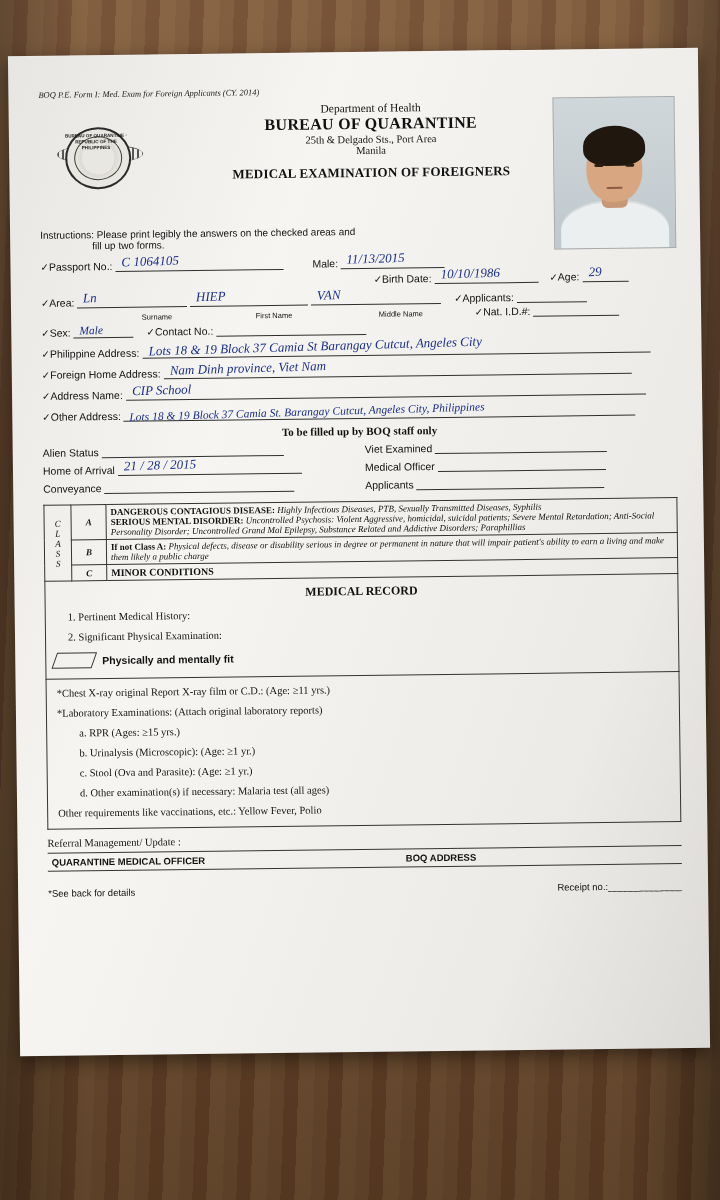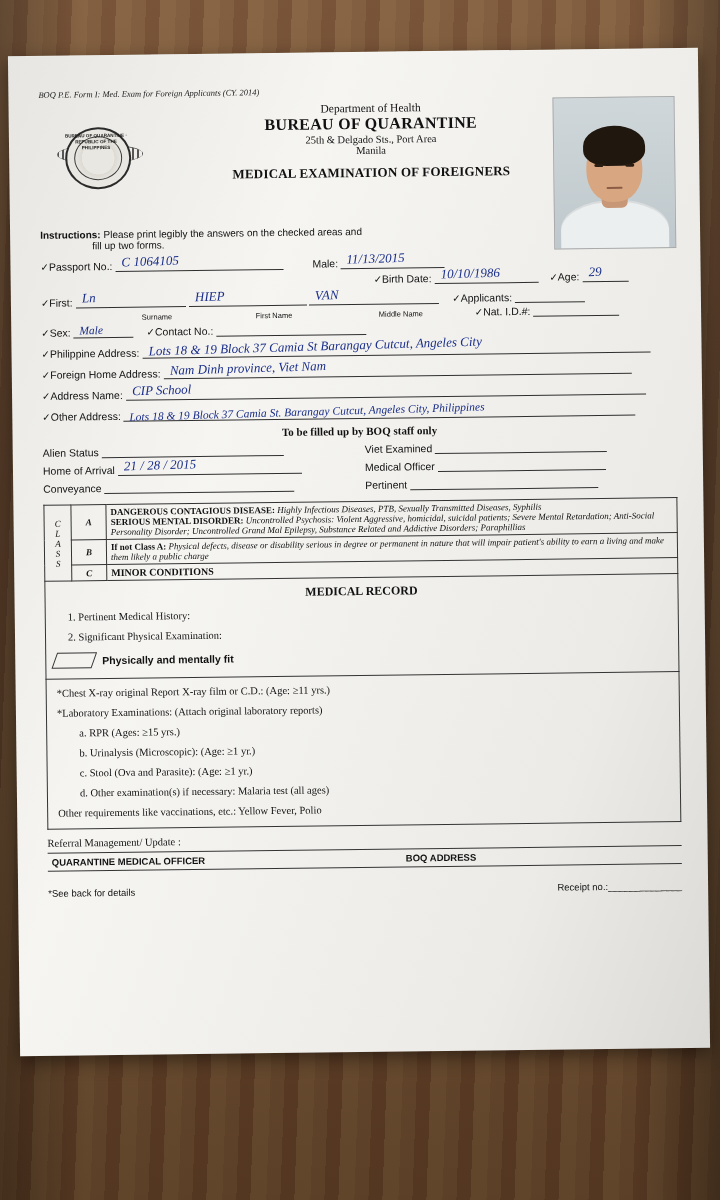--- a/index.html
+++ b/index.html
@@ -79,21 +79,21 @@
   }
   .photo .neck{position:absolute;left:50%;transform:translateX(-50%);bottom:40px;width:26px;height:24px;background:#c79777;border-radius:6px;}
   .photo .head{position:absolute;left:50%;transform:translateX(-50%);top:36px;width:56px;height:68px;background:#d8a781;border-radius:50% 50% 45% 45%;}
   .photo .hair{position:absolute;left:50%;transform:translateX(-50%);top:28px;width:62px;height:40px;background:#20180f;border-radius:50% 50% 38% 38%;}
   .photo .eye{position:absolute;top:66px;width:9px;height:3px;background:#2a1d14;border-radius:2px;}
   .photo .eye.l{left:50%;margin-left:-20px;}
   .photo .eye.r{left:50%;margin-left:11px;}
   .photo .mouth{position:absolute;left:50%;transform:translateX(-50%);top:89px;width:16px;height:2px;background:#8c5b45;border-radius:2px;}
 
   .instr{margin-top:4px;font-size:10px;}
-  .instr b{font-weight:bold;}
+  .instr b{font-weight:normal;}
   .instr .ind{display:inline-block;padding-left:52px;}
 
   
   .row{position:relative;font-size:10.5px;margin-top:7px;white-space:nowrap;}
   .chk{font-size:10px;}
   .lbl{font-size:10.5px;}
   .line{
     display:inline-block;border-bottom:1px solid #2f2f2f;vertical-align:bottom;height:13px;
     position:relative;
   }
@@ -199,21 +199,21 @@
       <span class="line" style="width:104px">
         <span class="hw">10/10/1986</span>
       </span>
       <span class="chk" style="padding-left:8px">✓</span><span class="lbl">Age:</span>
       <span class="line" style="width:46px">
         <span class="hw">29</span>
       </span>
     </div>
 
     <div class="row" style="margin-top:6px">
-      <span class="chk">✓</span><span class="lbl">First:</span>
+      <span class="chk">✓</span><span class="lbl">Area:</span>
       <span class="line" style="width:110px">
         <span class="hw">Ln</span>
       </span>
       <span class="line" style="width:118px">
         <span class="hw">HIEP</span>
       </span>
       <span class="line" style="width:130px">
         <span class="hw">VAN</span>
       </span>
       <span class="chk" style="padding-left:10px">✓</span><span class="lbl">Applicants:</span>
@@ -304,21 +304,21 @@
         </div>
       </div>
       <div class="boqrow">
         <div class="cell">
           <span>Conveyance</span>
           <span class="line" style="width:190px">
             <span class="hw"></span>
           </span>
         </div>
         <div class="cell">
-          <span>Pertinent</span>
+          <span>Applicants</span>
           <span class="line" style="width:188px">
             <span class="hw"></span>
           </span>
         </div>
       </div>
     </div>
 
     <table class="classtbl">
       <tbody>
           <tr>

